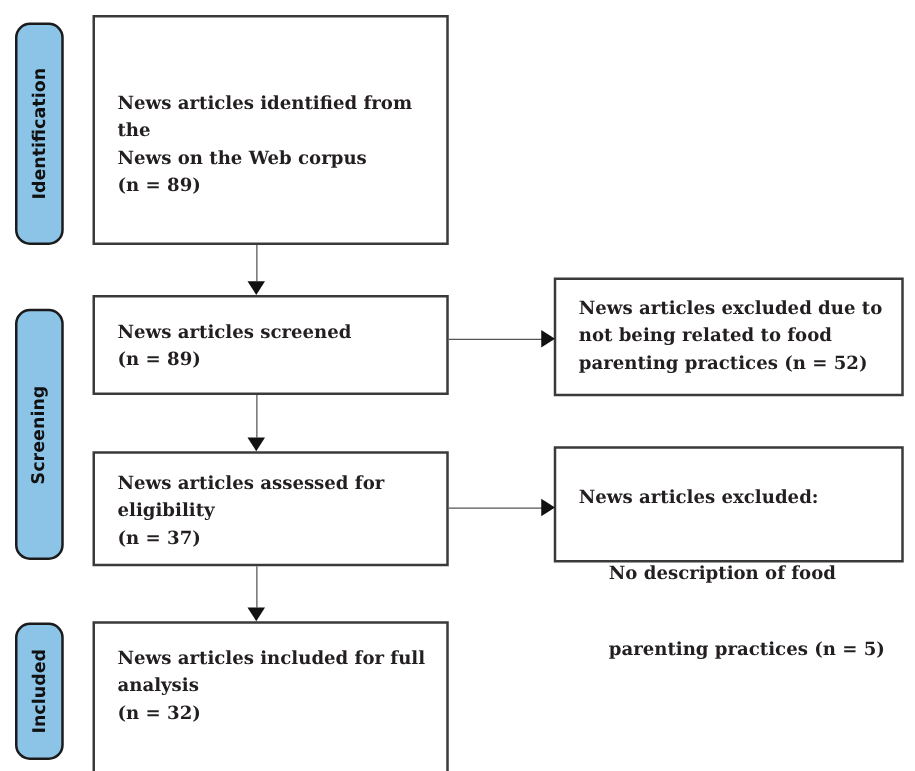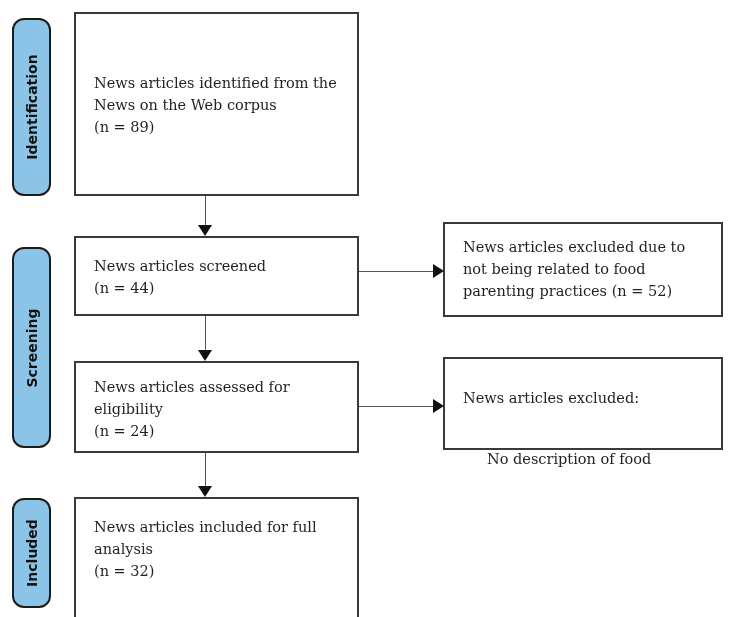--- a/index.html
+++ b/index.html
@@ -46,20 +46,21 @@
     border: 2px solid #3a3a3a;
   }
   .flow-box .box-text {
     position: absolute;
     left: 18px;
     right: 10px;
     font-size: 14.5px;
     line-height: 22px;
     color: #231f20;
     white-space: pre-line;
+    font-weight: bold;
   }
   .box-text.indented-block {
     white-space: normal;
   }
   .box-text .ln {
     display: block;
   }
   .box-text .ln.indent {
     padding-left: 24px;
     margin-top: 39px;
@@ -111,45 +112,46 @@
   </div>
 
   <div class="flow-box" style="left:74px; top:12px; width:285px; height:184px;">
     <div class="box-text" style="top:58px;">News articles identified from the
 News on the Web corpus
 (n = 89)</div>
   </div>
 
   <div class="flow-box" style="left:74px; top:236px; width:285px; height:80px;">
     <div class="box-text" style="top:17px;">News articles screened
-(n = 44)</div>
+(n = 89)</div>
   </div>
 
   <div class="flow-box" style="left:74px; top:361px; width:285px; height:92px;">
     <div class="box-text" style="top:13px;">News articles assessed for
 eligibility
-(n = 24)</div>
+(n = 37)</div>
   </div>
 
   <div class="flow-box" style="left:74px; top:497px; width:285px; height:132px;">
     <div class="box-text" style="top:17px;">News articles included for full
 analysis
 (n = 32)</div>
   </div>
 
   <div class="flow-box" style="left:443px; top:222px; width:280px; height:95px;padding-left:40px;">
     <div class="box-text" style="top:12px;">News articles excluded due to
 not being related to food
 parenting practices (n = 52)</div>
   </div>
 
   <div class="flow-box" style="left:443px; top:357px; width:280px; height:93px;">
     <div class="box-text indented-block" style="top:28px;">
       <span class="ln">News articles excluded:</span>
       <span class="ln indent">No description of food</span>
+      <span class="ln indent">parenting practices (n = 5)</span>
     </div>
   </div>
 
   <div class="v-line" style="left:205px; top:196px; height:29px;"></div>
   <div class="arrow-down" style="left:198px; top:225px;"></div>
 
   <div class="v-line" style="left:205px; top:316px; height:34px;"></div>
   <div class="arrow-down" style="left:198px; top:350px;"></div>
 
   <div class="v-line" style="left:205px; top:453px; height:33px;"></div>

